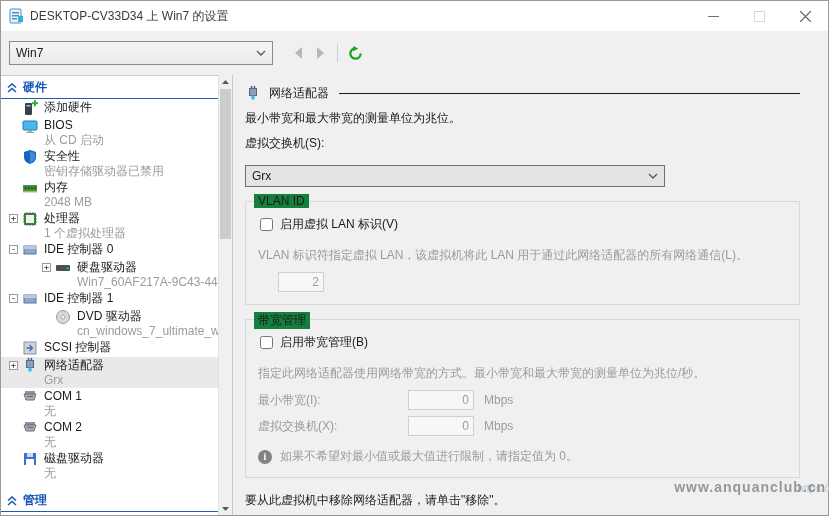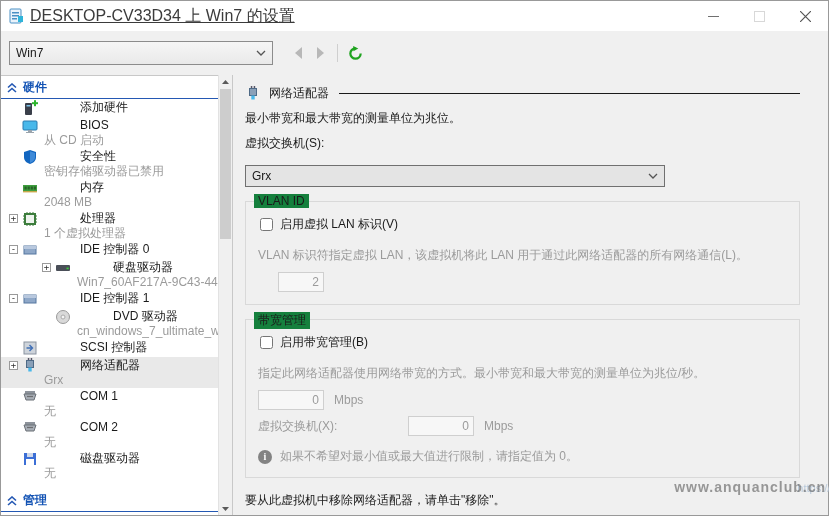--- a/index.html
+++ b/index.html
@@ -6,21 +6,21 @@
   body{
     width:829px;height:516px;overflow:hidden;position:relative;
     background:#f0f0f0;color:#1a1a1a;
     font-family:"Liberation Sans","DejaVu Sans",sans-serif;font-size:12px;
   }
   .window{position:absolute;inset:0;border:1px solid #999;box-sizing:border-box;background:#f0f0f0;}
 
   
   .titlebar{height:30px;background:#fff;display:flex;align-items:center;padding-left:7px;}
   .titlebar .app-icon{width:16px;height:16px;margin-right:6px;flex:0 0 auto;}
-  .title-text{color:#3b3b3b;font-size:16px;white-space:nowrap;text-decoration:underline;}
+  .title-text{color:#3b3b3b;font-size:12px;white-space:nowrap;}
   .caption-btns{margin-left:auto;display:flex;height:30px;}
   .cap-btn{width:46px;height:30px;display:flex;align-items:center;justify-content:center;}
   .cap-btn svg{display:block;}
 
   
   .toolbar{height:44px;display:flex;align-items:center;padding-left:8px;background:#f0f0f0;}
   .combo{
     width:250px;height:22px;border:1px solid #8c8c8c;background:linear-gradient(#f6f6f6,#e9e9e9);
     display:flex;align-items:center;padding:0 6px;box-sizing:content-box;
   }
@@ -41,21 +41,21 @@
   .si.selected{background:#e9e9e9;}
   .exp-col{width:13px;flex:0 0 auto;display:flex;justify-content:flex-start;}
   .exp{
     width:9px;height:9px;margin-top:3px;border:1px solid #9a9a9a;background:#fff;
     font-size:9px;line-height:7px;text-align:center;color:#333;box-sizing:border-box;
     font-family:"DejaVu Sans Mono",monospace;
   }
   .ind{width:20px;flex:0 0 auto;}
   .si .icon{width:16px;height:16px;margin:0 6px 0 0;flex:0 0 auto;}
   .si .txt{min-width:0;}
-  .si .lbl{line-height:15px;white-space:nowrap;margin-left:36px;}
+  .si .lbl{line-height:15px;white-space:nowrap;}
   .si .sub{line-height:14px;color:#9b9b9b;white-space:nowrap;overflow:hidden;max-width:180px;}
 
   
   .sb{position:absolute;top:0;right:0;bottom:0;width:13px;background:#f0f0f0;border-left:1px solid #e2e2e2;}
   .sb-arrow{height:13px;display:flex;align-items:center;justify-content:center;}
   .sb-arrow.down{position:absolute;bottom:0;left:0;right:0;}
   .sb-thumb{position:absolute;top:14px;left:1px;width:11px;height:150px;background:#cdcdcd;}
 
   
   .panel{flex:1;position:relative;padding:10px 28px 0 12px;box-sizing:border-box;}
@@ -460,20 +460,21 @@
       </div>
 
       <div class="groupbox">
         <span class="gb-label">带宽管理</span>
         <div class="cb-row">
           <input type="checkbox" style="">
           <span>启用带宽管理(B)</span>
         </div>
         <div class="gb-desc gray">指定此网络适配器使用网络带宽的方式。最小带宽和最大带宽的测量单位为兆位/秒。</div>
         <div class="bw-row">
+          <span class="bw-lab gray">最小带宽(I):</span>
           <input class="num-input bw-input" disabled="" value="0" style="">
           <span class="gray">Mbps</span>
         </div>
         <div class="bw-row">
           <span class="bw-lab gray">虚拟交换机(X):</span>
           <input class="num-input bw-input" disabled="" value="0" style="">
           <span class="gray">Mbps</span>
         </div>
         <div class="note-row">
           <span class="info-dot">i</span>

